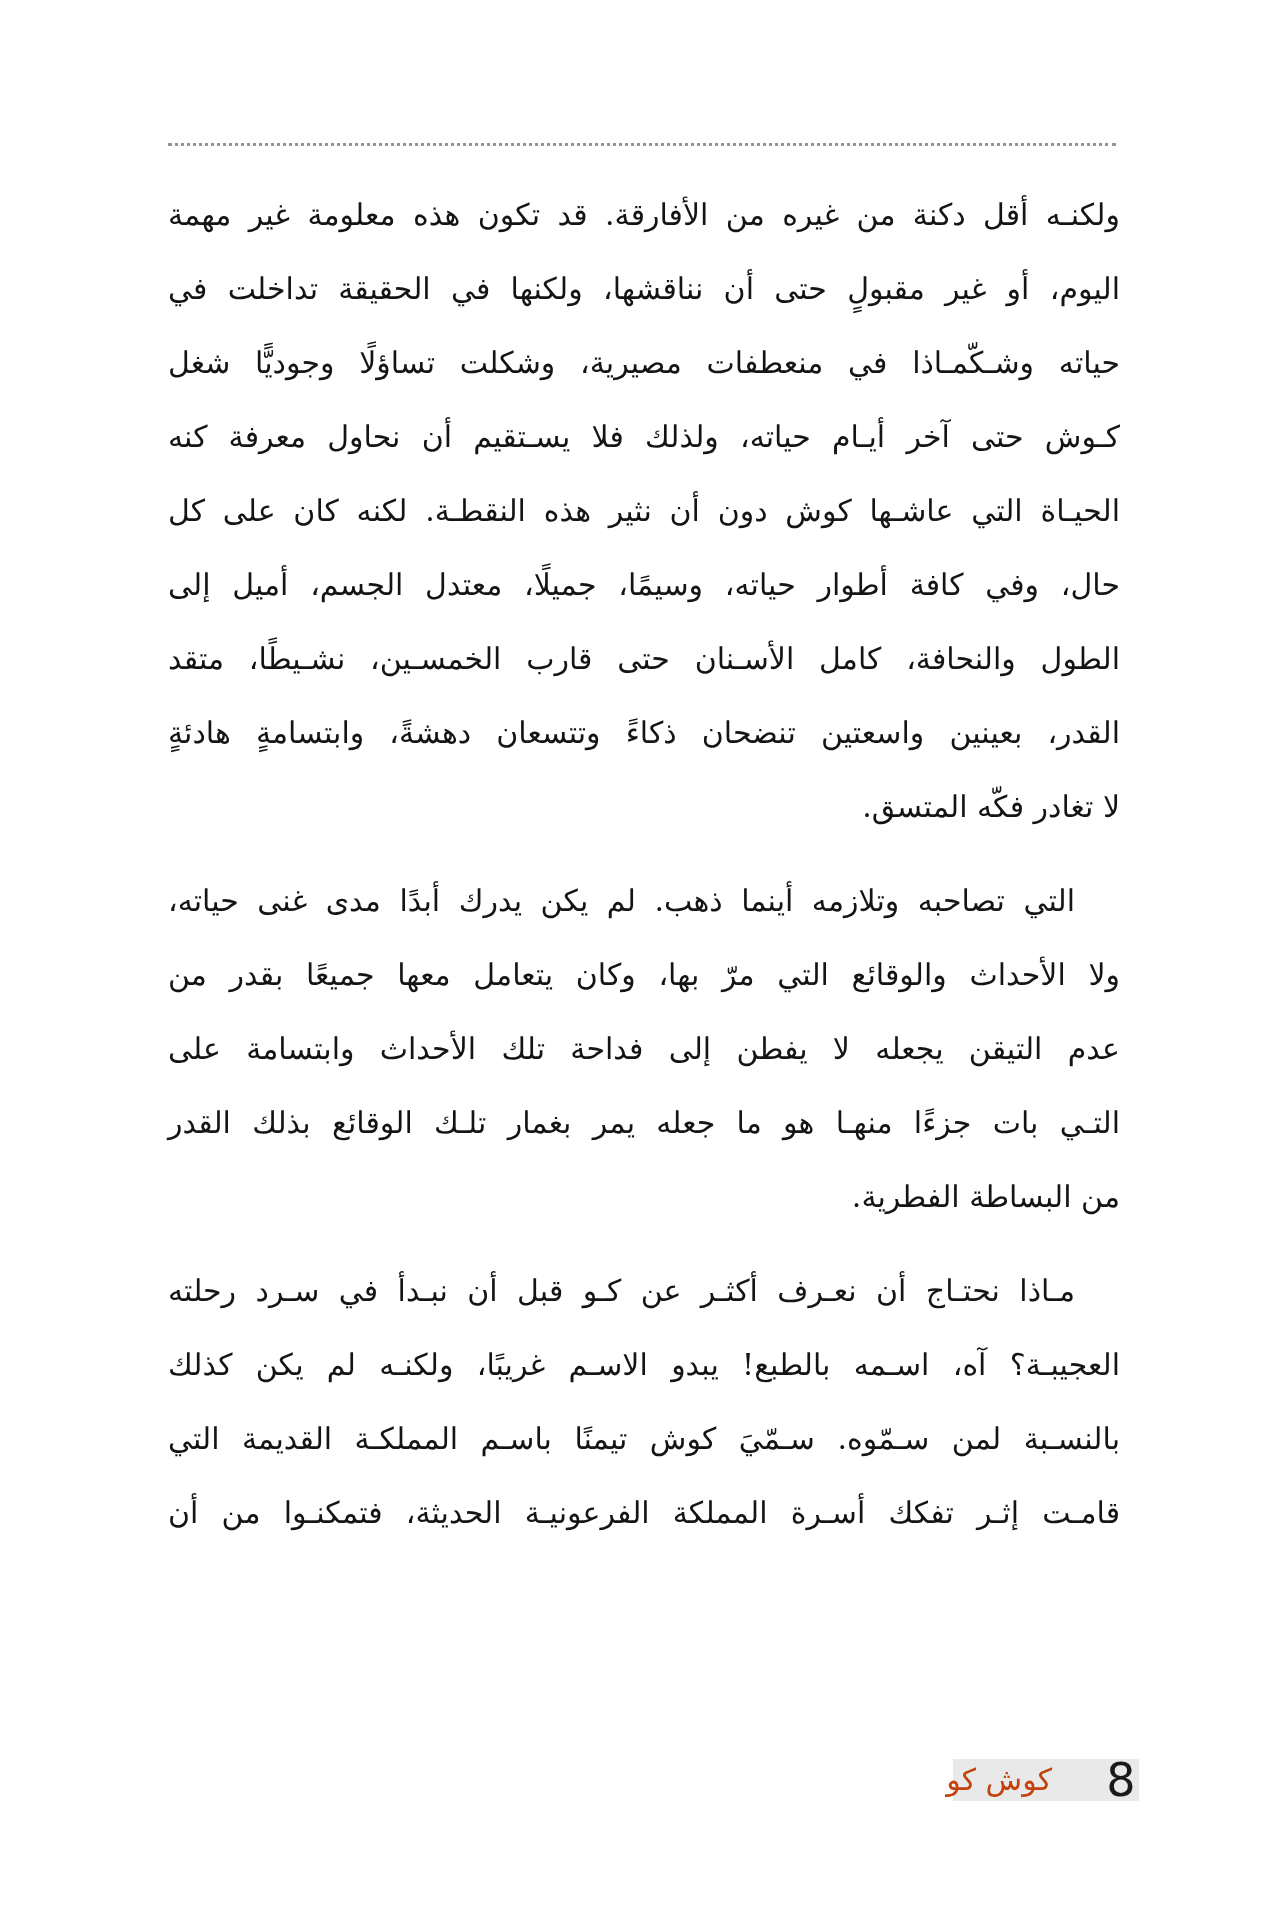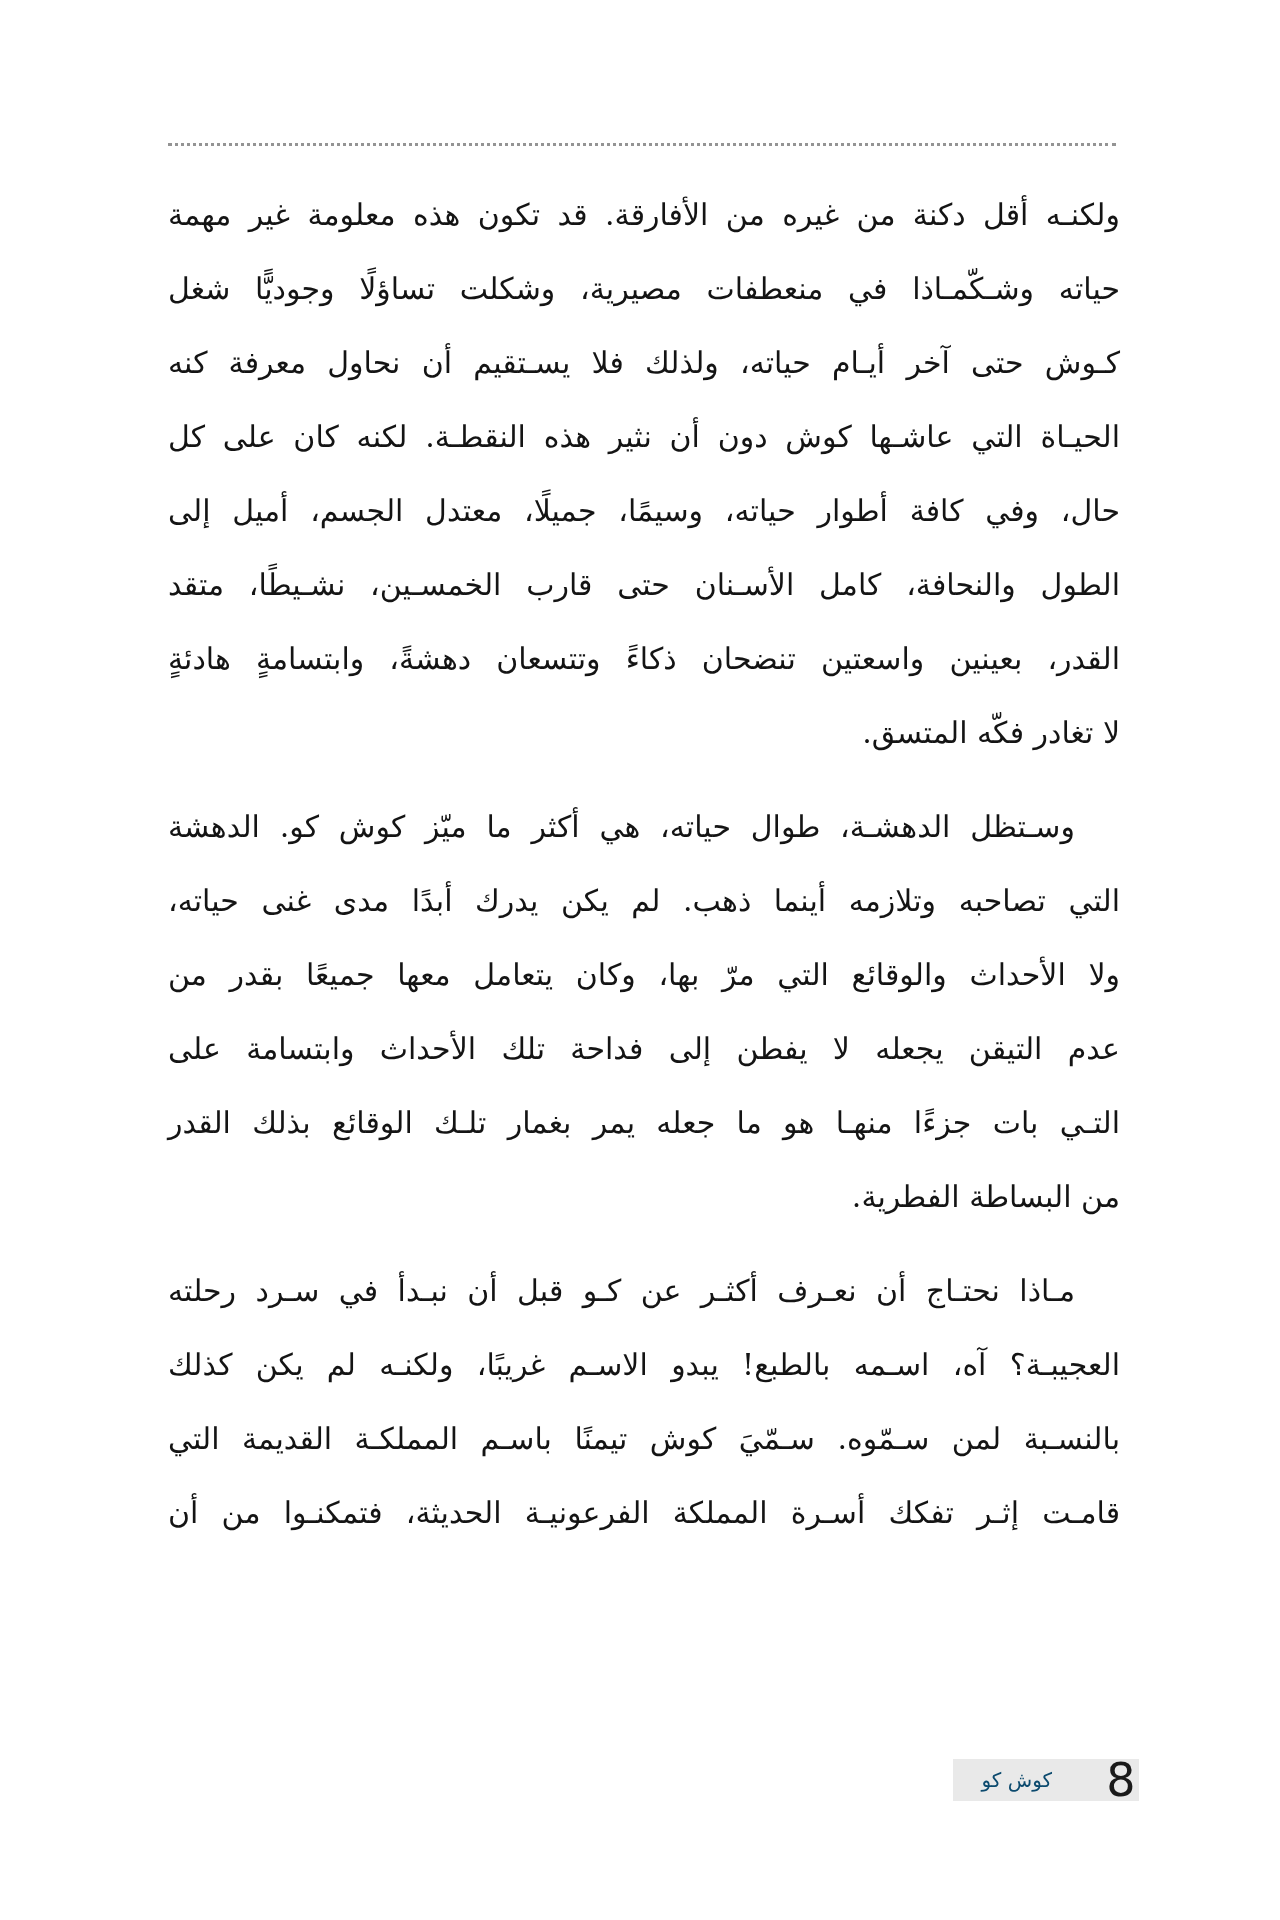--- a/index.html
+++ b/index.html
@@ -60,23 +60,23 @@
     width: 186px;
     height: 42px;
     background: #e9e9e9;
   }
   .footer-title {
     position: absolute;
     top: 1761px;
     right: 228px;
     direction: rtl;
     font-family: "DejaVu Sans", sans-serif;
-    font-size: 20px;
+    font-size: 30px;
     line-height: 38px;
-    color: #0c4a6e;
+    color: #c2410c;
     white-space: nowrap;
     z-index: 2;
   }
   .footer-page-number {
     position: absolute;
     top: 1757px;
     left: 1098px;
     width: 46px;
     text-align: center;
     font-family: "DejaVu Sans", sans-serif;
@@ -90,31 +90,31 @@
 <body>
 
 <div class="page">
 
   <div class="dotted-rule"></div>
 
   <main class="text-block">
 
     <section class="para">
       <div class="line">ولكنـه أقل دكنة من غيره من الأفارقة. قد تكون هذه معلومة غير مهمة</div>
+      <div class="line">اليوم، أو غير مقبولٍ حتى أن نناقشها، ولكنها في الحقيقة تداخلت في</div>
       <div class="line">حياته وشـكّمـاذا في منعطفات مصيرية، وشكلت تساؤلًا وجوديًّا شغل</div>
       <div class="line">كـوش حتى آخر أيـام حياته، ولذلك فلا يسـتقيم أن نحاول معرفة كنه</div>
       <div class="line">الحيـاة التي عاشـها كوش دون أن نثير هذه النقطـة. لكنه كان على كل</div>
       <div class="line">حال، وفي كافة أطوار حياته، وسيمًا، جميلًا، معتدل الجسم، أميل إلى</div>
       <div class="line">الطول والنحافة، كامل الأسـنان حتى قارب الخمسـين، نشـيطًا، متقد</div>
       <div class="line">القدر، بعينين واسعتين تنضحان ذكاءً وتتسعان دهشةً، وابتسامةٍ هادئةٍ</div>
       <div class="line last">لا تغادر فكّه المتسق.</div>
     </section>
 
     <section class="para indent">
-      <div class="line">وسـتظل الدهشـة، طوال حياته، هي أكثر ما ميّز كوش كو. الدهشة</div>
       <div class="line">التي تصاحبه وتلازمه أينما ذهب. لم يكن يدرك أبدًا مدى غنى حياته،</div>
       <div class="line">ولا الأحداث والوقائع التي مرّ بها، وكان يتعامل معها جميعًا بقدر من</div>
       <div class="line">عدم التيقن يجعله لا يفطن إلى فداحة تلك الأحداث وابتسامة على</div>
       <div class="line">التـي بات جزءًا منهـا هو ما جعله يمر بغمار تلـك الوقائع بذلك القدر</div>
       <div class="line last">من البساطة الفطرية.</div>
     </section>
 
     <section class="para indent">
       <div class="line">مـاذا نحتـاج أن نعـرف أكثـر عن كـو قبل أن نبـدأ في سـرد رحلته</div>
       <div class="line">العجيبـة؟ آه، اسـمه بالطبع! يبدو الاسـم غريبًا، ولكنـه لم يكن كذلك</div>

